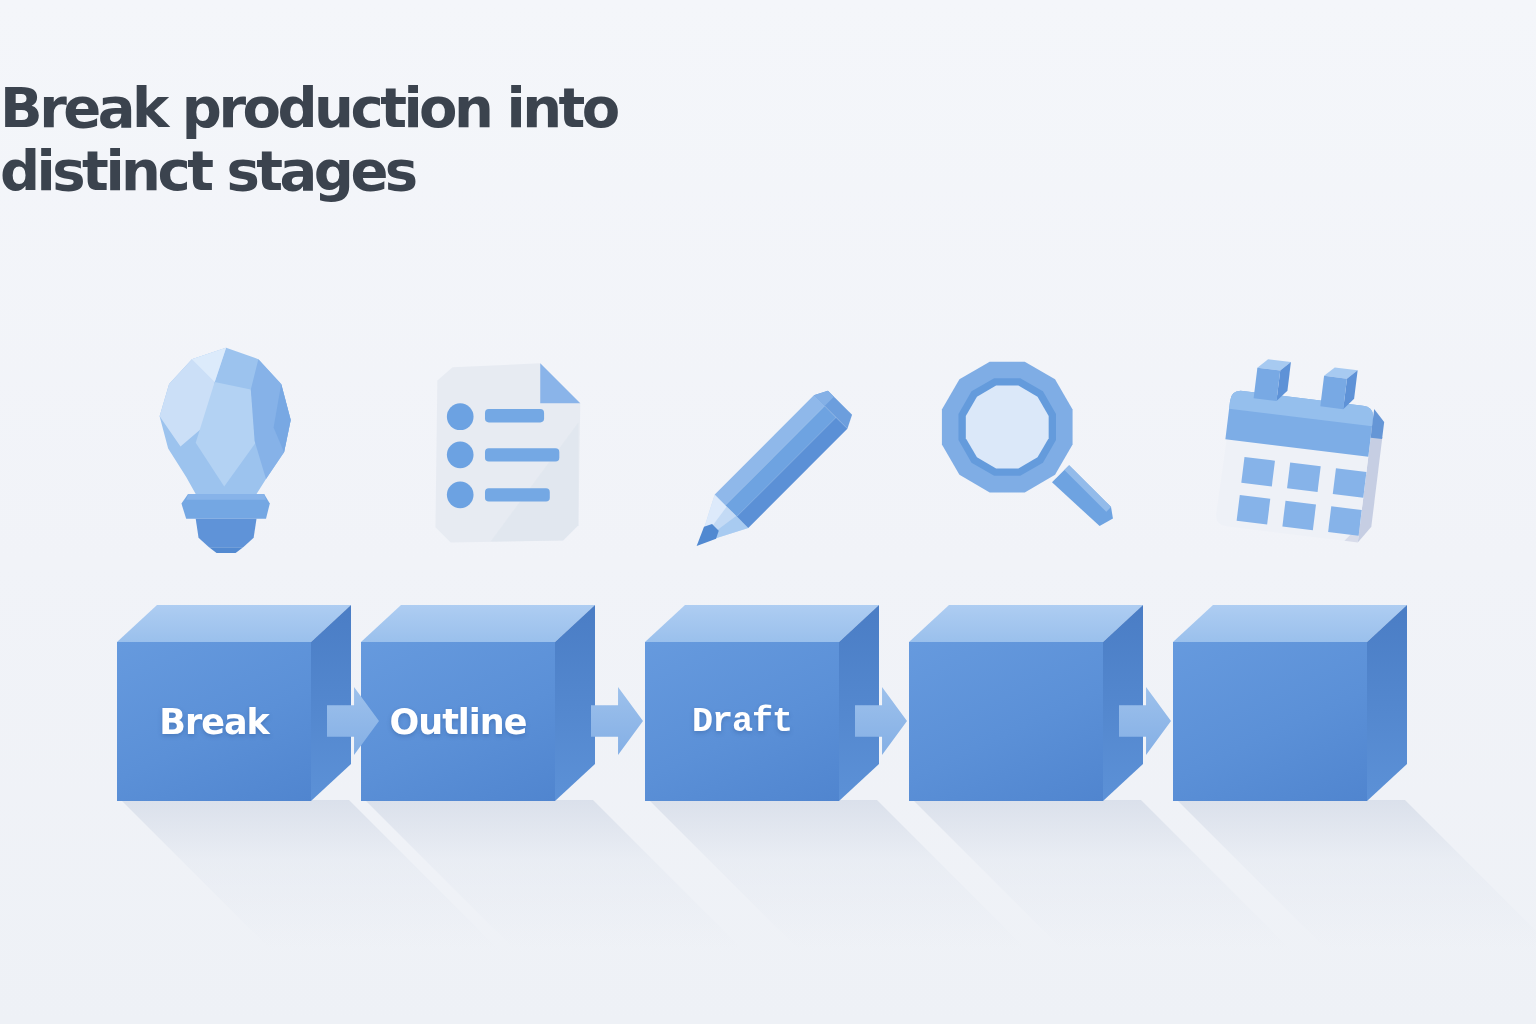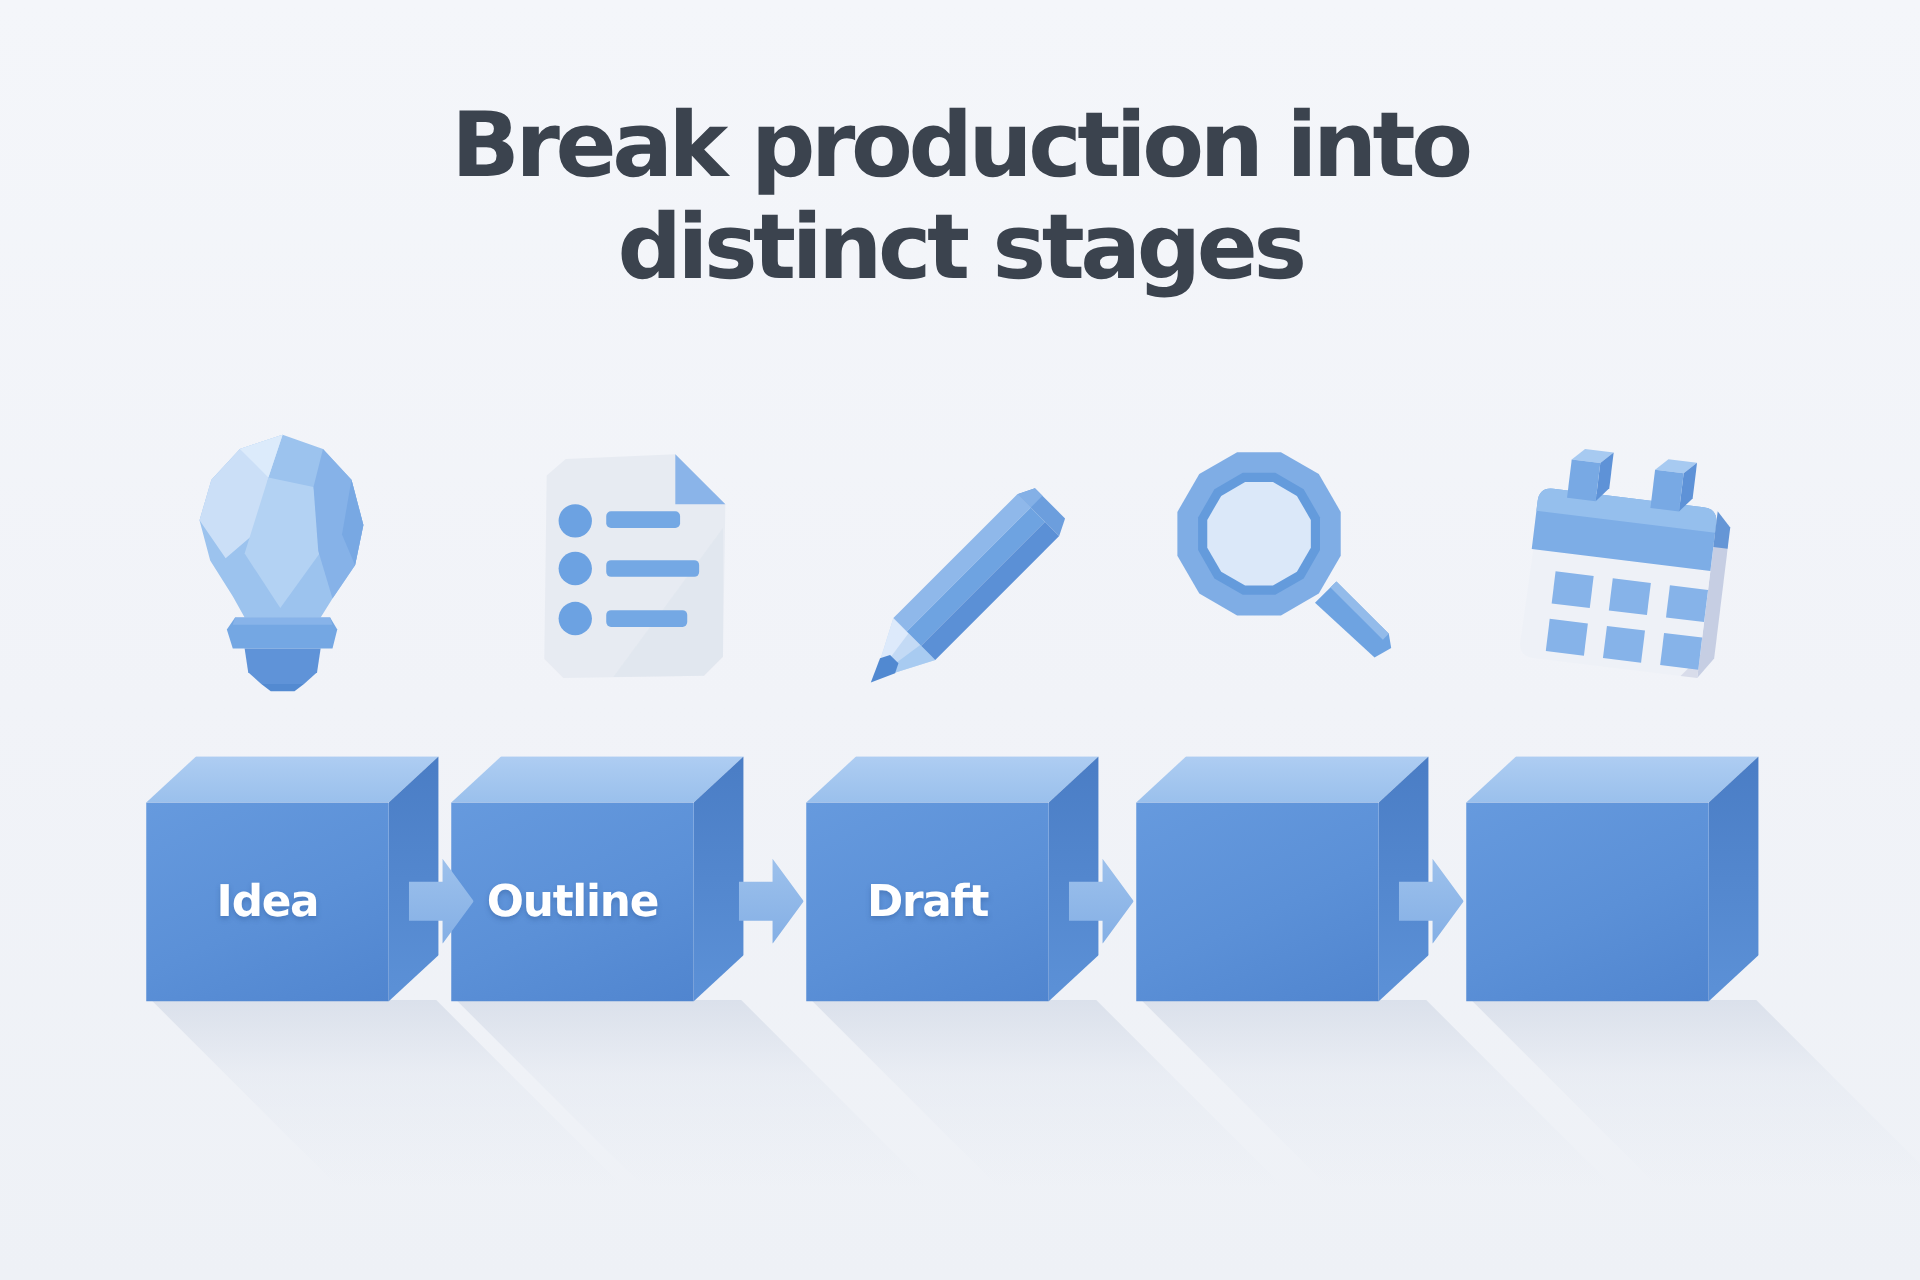--- a/index.html
+++ b/index.html
@@ -11,30 +11,29 @@
     position:relative;
     width:1536px;height:1024px;
     overflow:hidden;
     background:linear-gradient(180deg,#f4f6fa 0%,#f1f3f8 55%,#eef1f6 100%);
   }
   
   .title{
     position:absolute;
     left:0;top:76px;width:100%;
     margin:0;
-    text-align:center;
-    font-size:72px;
+    font-size:56px;
     line-height:1.13;
     font-weight:bold;
     letter-spacing:-3.5px;
     color:var(--title,#3b434e);
   }
   
   .stage{position:absolute;top:605px;width:234px;height:196px;}
-  .stage-1{left:117px;} .stage-2{left:361px;} .stage-3{left:645px;}
+  .stage-1{left:117px;} .stage-2{left:361px;} .stage-3{left:645px;font-family:Liberation Mono, monospace;}
   .stage-4{left:909px;} .stage-5{left:1173px;}
   .cube-shadow{
     position:absolute;left:4px;top:195px;width:228px;height:150px;
     transform:skewX(45deg);
     transform-origin:0 0;
     background:linear-gradient(180deg,rgba(206,214,228,0.62) 0%,rgba(222,228,238,0.35) 40%,rgba(240,243,248,0) 100%);
     z-index:0;
   }
   .face{position:absolute;z-index:1;}
   .face-top{
@@ -151,21 +150,21 @@
       <rect x="92" y="152" width="32" height="27" fill="#86b3e9"></rect>
       <rect x="140" y="152" width="32" height="27" fill="#86b3e9"></rect>
     </g>
   </svg>
 
   <div class="stage stage-1">
     <div class="cube-shadow"></div>
     <div class="face face-top"></div>
     <div class="face face-front"></div>
     <div class="face face-side"></div>
-    <div class="stage-label">Idea</div>
+    <div class="stage-label">Break</div>
   </div>
 
   <div class="stage stage-2">
     <div class="cube-shadow"></div>
     <div class="face face-top"></div>
     <div class="face face-front"></div>
     <div class="face face-side"></div>
     <div class="stage-label">Outline</div>
   </div>
 

